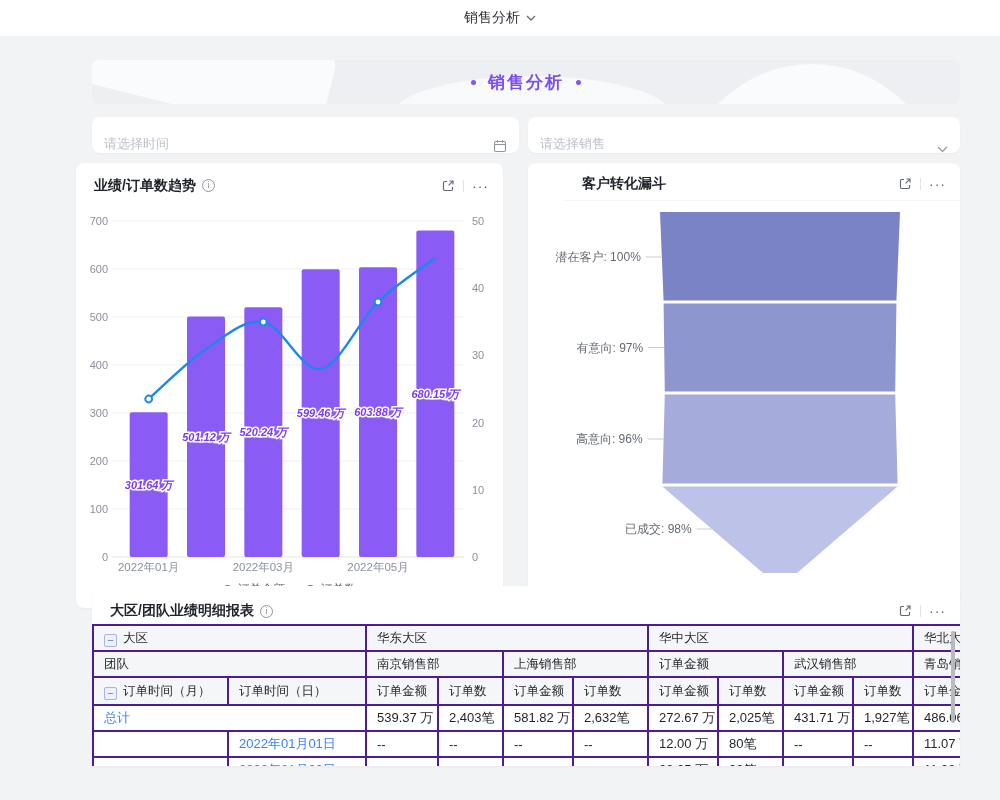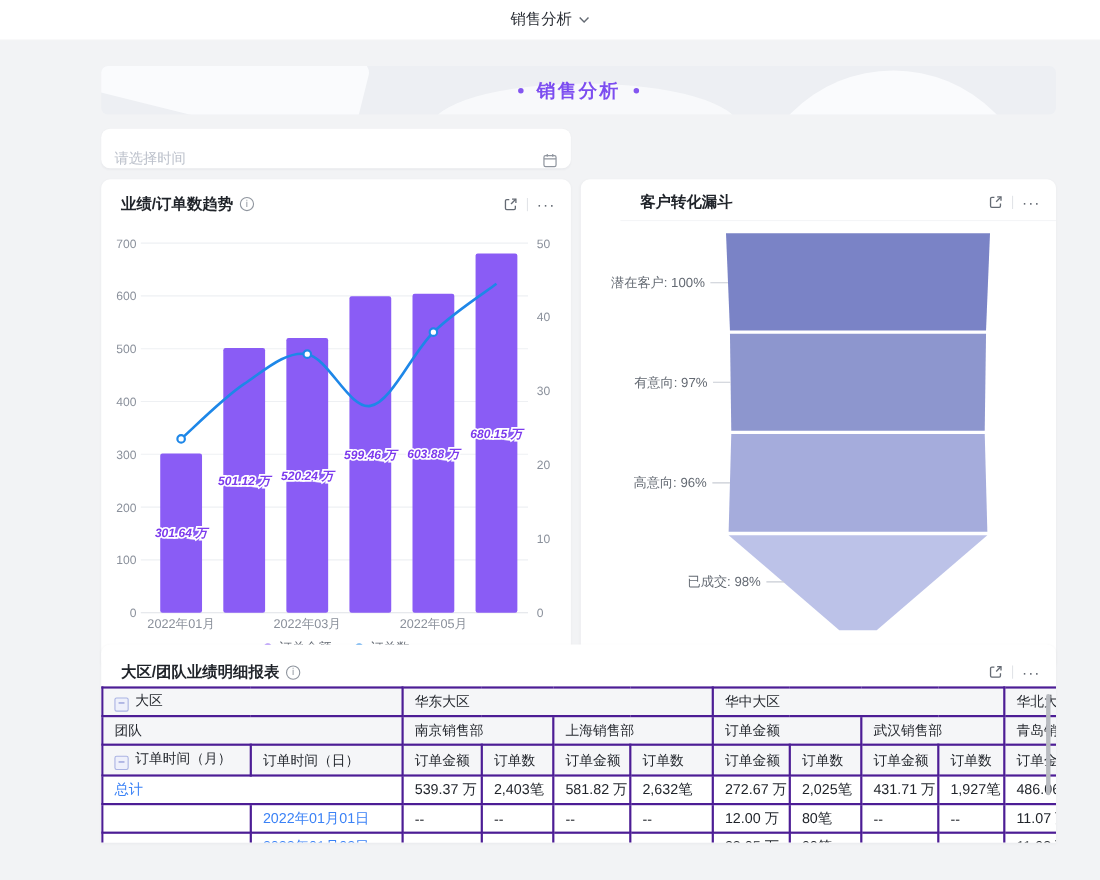--- a/index.html
+++ b/index.html
@@ -26,21 +26,21 @@
   
   .filter { position:absolute; top:117px; height:36px; background:#fff; border-radius:8px;
             box-shadow:0 1px 2px rgba(31,35,41,.04); display:flex; align-items:flex-end; padding:0 12px;
             font-size:13px; color:#bcc1cb; cursor:pointer; }
   .filter-time { left:92px; width:427px; }
   .filter-sales { left:528px; width:432px; }
   .filter .ficon { margin-left:auto; display:inline-flex; color:#8f959e; }
 
   
   .card { position:absolute; background:#fff; border-radius:8px; box-shadow:0 1px 3px rgba(31,35,41,.04); }
-  .card-trend { left:92px; top:163px; width:427px; height:445px; }
+  .card-trend { left:76px; top:163px; width:427px; height:445px; }
   .card-funnel { left:528px; top:163px; width:432px; height:445px;padding-left:36px; }
   .card-report { left:92px; top:586px; width:868px; height:180px; border-radius:8px 8px 0 0; overflow:hidden; }
   .card-header { display:flex; align-items:center; padding:13px 14px 0 18px; height:32px; }
   .card-funnel .card-header { border-bottom:1px solid #f4f5f7; padding-bottom:8px; height:38px; }
   .card-title { font-size:14px; font-weight:600; color:#1f2329; white-space:nowrap; }
   .info-icon { width:13px; height:13px; border:1px solid #8f959e; border-radius:50%; color:#8f959e;
                font-size:9px; line-height:11px; text-align:center; display:inline-block; margin-left:6px; flex:none; }
   .card-actions { margin-left:auto; display:flex; align-items:center; gap:8px; color:#646a73; }
   .act-divider { width:1px; height:12px; background:#e2e4e8; }
   .ellipsis-btn { font-size:14px; letter-spacing:1px; color:#646a73; line-height:10px; cursor:pointer; }
@@ -96,20 +96,28 @@
     <span class="ficon">
       <svg width="14" height="14" viewBox="0 0 14 14">
           <rect x="1.5" y="2.5" width="11" height="10" rx="1.5" fill="none" stroke="#8f959e" stroke-width="1.1"></rect>
           <line x1="1.5" y1="5.5" x2="12.5" y2="5.5" stroke="#8f959e" stroke-width="1.1"></line>
           <line x1="4.5" y1="1" x2="4.5" y2="3.5" stroke="#8f959e" stroke-width="1.1"></line>
           <line x1="9.5" y1="1" x2="9.5" y2="3.5" stroke="#8f959e" stroke-width="1.1"></line>
         </svg>
     </span>
   </div>
 
+  <div class="filter filter-sales">
+    <span>请选择销售</span>
+    <span class="ficon">
+      <svg width="11" height="7" viewBox="0 0 11 7">
+          <polyline points="1,1 5.5,5.5 10,1" fill="none" stroke="#8f959e" stroke-width="1.2"></polyline>
+        </svg>
+    </span>
+  </div>
 
   <section class="card card-trend">
     <div class="card-header">
       <span class="card-title">业绩/订单数趋势</span>
       <span class="info-icon">i</span>
       <span class="card-actions">
         <span class="expand-btn">
           <svg width="14" height="14" viewBox="0 0 14 14">
               <path d="M6 2.5H3.7A1.2 1.2 0 0 0 2.5 3.7v6.6a1.2 1.2 0 0 0 1.2 1.2h6.6a1.2 1.2 0 0 0 1.2-1.2V8" fill="none" stroke="#646a73" stroke-width="1.2"></path>
               <path d="M8.5 2h3.5v3.5" fill="none" stroke="#646a73" stroke-width="1.2"></path>

